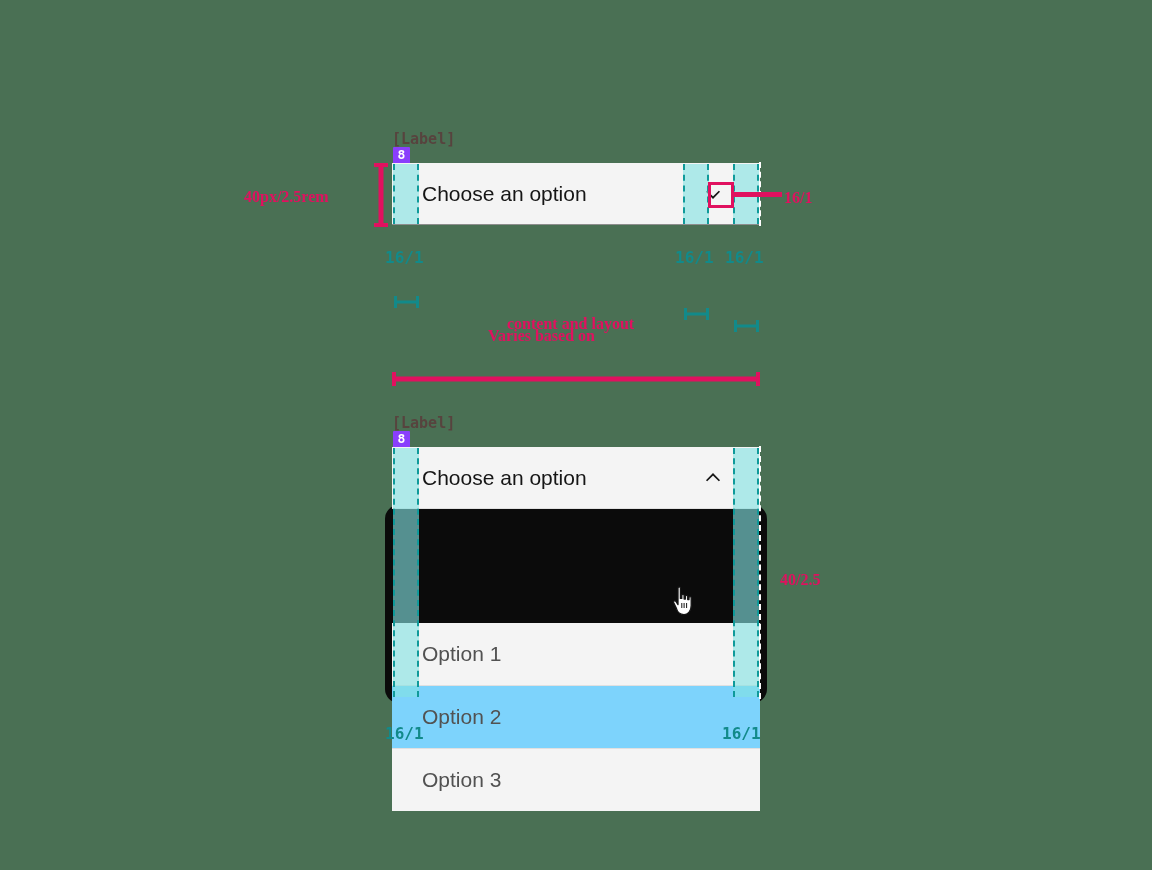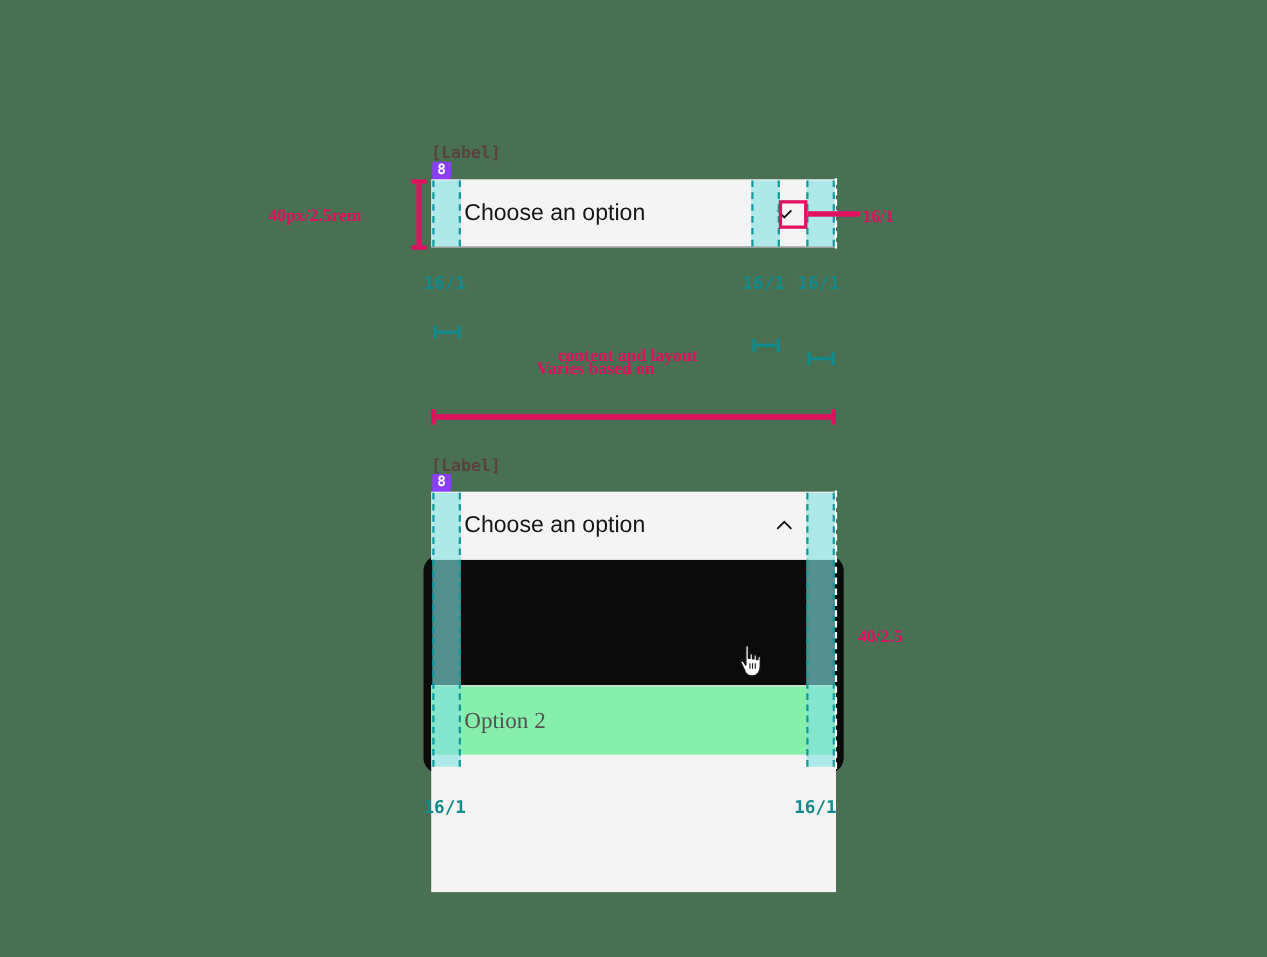--- a/index.html
+++ b/index.html
@@ -154,21 +154,21 @@
   }
   .opt {
     display: flex;
     align-items: center;
     color: #525252;
     font-family: "Liberation Sans", sans-serif;
     font-size: 21px;
     background: #f4f4f4;
     border-top: 1px solid #e0e0e0;
   }
-  .opt.hovered { background: #86efac; font-family: Liberation Serif, serif; }
+  .opt.hovered { background: #7dd3fc; }
   .cursor-hand { position: absolute; width: 26px; height: 30px; }
 </style>
 </head>
 <body>
 
 <div class="stage">
 
   <div class="abs anno-label" style="left:392px; top:130px;">[Label]</div>
 
   <div class="abs badge8" style="left:393px; top:147px;">8</div>
@@ -212,22 +212,28 @@
   <div class="menu-shadow" style="left:385px; top:505px; width:382px; height:198px;"></div>
 
   <div class="abs field" style="left:392px; top:447px; width:368px; height:62px; border-bottom:1px solid #e0e0e0;">
     <div class="field-text" style="margin-left:30px;">Choose an option</div>
     <svg class="chev" viewBox="0 0 24 24" style="margin-right:36px;">
       <path d="M5 15 L12 8 L19 15" fill="none" stroke="#161616" stroke-width="1.9"></path>
     </svg>
   </div>
 
   <div class="abs menu-list" style="left:392px; top:509px; width:368px; height:188px;">
+    <div class="opt" style="height:62px; padding-left:30px; border-top:none;">
+      <span>Option 1</span>
+    </div>
     <div class="opt hovered" style="height:63px; padding-left:30px;">
       <span>Option 2</span>
+    </div>
+    <div class="opt" style="height:63px; padding-left:30px;">
+      <span>Option 3</span>
     </div>
   </div>
 
   <div class="abs band" style="left:393px; top:448px; width:26px; height:249px;"></div>
   <div class="abs band" style="left:733px; top:448px; width:26px; height:249px;"></div>
   <div class="abs bound-dash-white" style="left:759px; top:446px; height:253px;"></div>
 
   <svg class="cursor-hand" style="left:670px; top:586px;" viewBox="0 0 26 30">
     <path d="M8 2 C8 0.6 10.4 0.6 10.4 2 L10.4 12.4 L11.8 12.4 L11.8 9.2
              C11.8 7.9 14.1 7.9 14.1 9.2 L14.1 13 L15.4 13 L15.4 10.2

